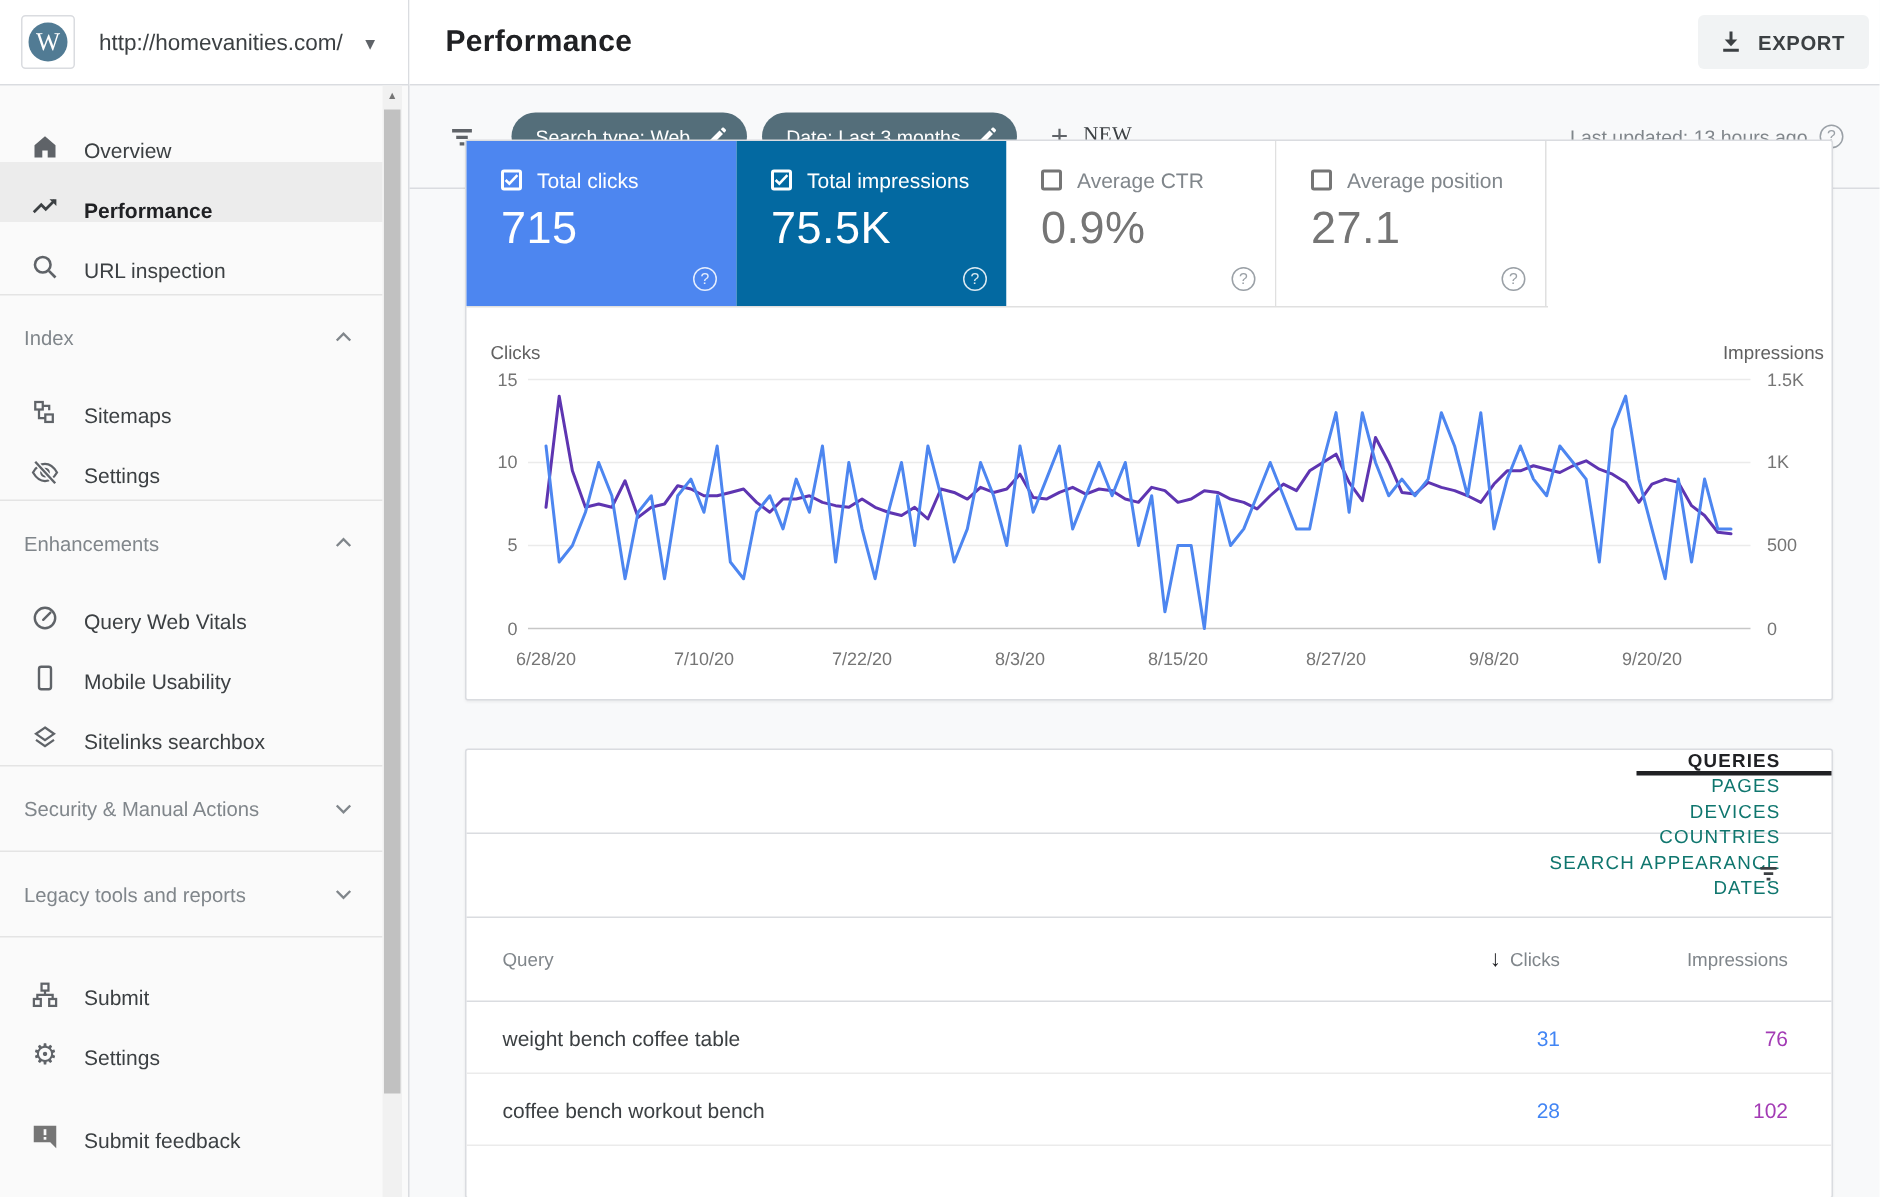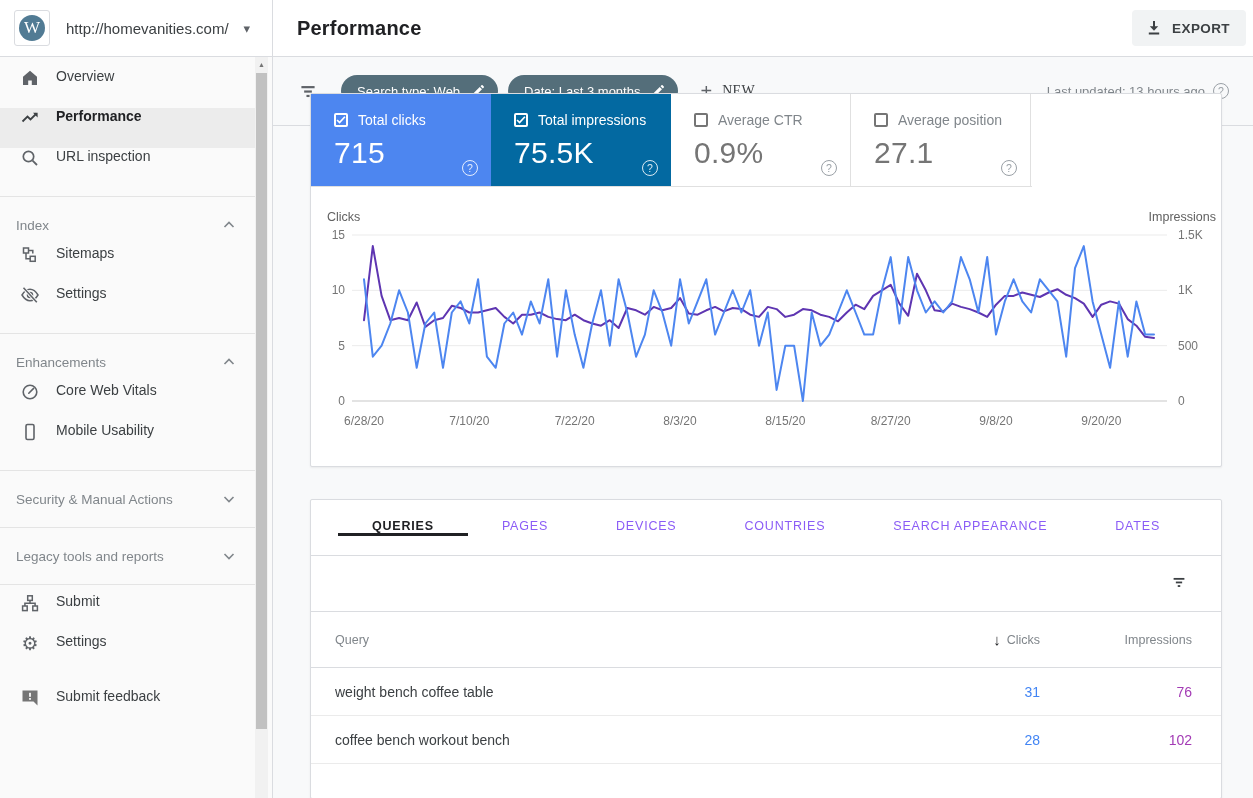--- a/index.html
+++ b/index.html
@@ -11,21 +11,21 @@
   .prop-selector { position:relative; height:57px; background:#fff; border-bottom:1px solid #dadce0;
     display:flex; align-items:center; padding:0 14px; cursor:pointer; }
   .prop-logo-box { width:36px; height:36px; border:1px solid #dadce0; border-radius:3px; background:#fff;
     display:flex; align-items:center; justify-content:center; }
   .wp-circle { width:26px; height:26px; border-radius:50%; background:#517b94; color:#fff;
     font-family:"Liberation Serif", serif; font-size:17px; display:flex; align-items:center; justify-content:center; }
   .prop-url { margin-left:16px; font-size:15px; color:#3c4043; flex:1; }
   .prop-caret { color:#5f6368; font-size:13px; margin-right:8px; }
 
   .nav { position:absolute; top:57px; left:0; right:0; bottom:0; padding-top:11px; }
-  .nav-item { height:40px; display:flex; align-items:flex-start; padding-left:20px; cursor:pointer;
+  .nav-item { height:40px; display:flex; align-items:flex-end; padding-left:20px; cursor:pointer;
     font-size:14px; color:#3c4043; width:255px; }
   .nav-item.active { background:#ececec; font-weight:bold; color:#202124; }
   .nav-icon { width:20px; height:20px; margin-right:16px; flex:none; color:#5f6368; display:flex;
     align-items:center; justify-content:center; }
   .nav-item.active .nav-icon { color:#3c4043; }
   .divider { height:1px; background:#e4e4e4; margin:8px 0; width:255px; }
   .section-hdr { height:40px; display:flex; align-items:center; padding:0 16px; cursor:pointer;
     font-size:13.5px; color:#80868b; width:255px; }
   .section-hdr .hdr-label { flex:1; }
   .chev { width:20px; height:20px; color:#80868b; }
@@ -59,40 +59,40 @@
   .help { width:16px; height:16px; border:1.5px solid #9aa0a6; border-radius:50%; color:#9aa0a6;
     font-size:10.5px; display:flex; align-items:center; justify-content:center; cursor:pointer; flex:none; }
 
   .panel { position:absolute; left:37px; width:912px; background:#fff; border:1px solid #dadce0;
     border-radius:2px; box-shadow:0 1px 2px rgba(60,64,67,.08); }
   .chart-panel { top:93px; height:374px; }
   .table-panel { top:499px; height:300px; }
 
   
   .cards-row { display:flex; width:721px; border-bottom:1px solid #e0e0e0; }
-  .card { width:180px; height:92px; position:relative; padding:18px 0 12px 23px; cursor:pointer; }
+  .card { width:180px; height:110px; position:relative; padding:18px 0 12px 23px; cursor:pointer; }
   .card.c0 { background:#4d86f0; color:#fff; }
   .card.c1 { background:#0369a1; color:#fff; }
   .card.plain { background:#fff; border-right:1px solid #e0e0e0; }
   .card-top { display:flex; align-items:center; gap:10px; font-size:14px; }
   .card.plain .card-top { color:#80868b; }
   .cb { width:14px; height:14px; border:2px solid #fff; border-radius:2px; flex:none; position:relative; }
   .card.plain .cb { border-color:#757575; }
   .card-value { margin-top:8px; font-size:30px; letter-spacing:.3px; }
   .card.plain .card-value { color:#757575; }
   .card .help { position:absolute; right:13px; bottom:10px; border-color:rgba(255,255,255,.85); color:rgba(255,255,255,.85); }
   .card.plain .help { border-color:#9aa0a6; color:#9aa0a6; }
 
   .chart-svg { display:block; width:912px; height:263px; }
   .axis-txt { font:12px "Liberation Sans", sans-serif; fill:#757575; }
   .axis-title { font:12.5px "Liberation Sans", sans-serif; fill:#616161; }
 
   
-  .tabs { height:56px; border-bottom:1px solid #dadce0; display:flex; align-items:center; padding-left:27px; }
-  .tab { display:flex; align-items:center; padding:0 34px; font-size:12.5px; letter-spacing:.8px; color:#8b5cf6;
+  .tabs { height:56px; border-bottom:1px solid #dadce0; display:flex; align-items:flex-end; padding-left:27px;flex-direction:column; }
+  .tab { display:flex; align-items:center; padding:0 34px; font-size:12.5px; letter-spacing:.8px; color:#0f766e;
     cursor:pointer; border-bottom:3px solid transparent; }
   .tab.active { color:#202124; font-weight:bold; border-bottom-color:#202124; }
   .tbl-toolbar { height:56px; border-bottom:1px solid #dadce0; display:flex; align-items:center; justify-content:flex-end; padding-right:29px; }
   .tbl-toolbar .funnel { margin:0; color:#3c4043; }
   .t-row { display:flex; align-items:center; padding:0 29px 0 24px; border-bottom:1px solid #ebebeb; }
   .t-head { height:56px; font-size:12.5px; color:#80868b; border-bottom:1px solid #dadce0; }
   .t-data { height:48px; font-size:14px; color:#3c4043; }
   .col-q { flex:1; }
   .col-c { width:120px; text-align:right; display:flex; justify-content:flex-end; align-items:center; gap:6px; }
   .col-i { width:152px; text-align:right; justify-content:flex-end; display:flex; }
@@ -185,29 +185,38 @@
           </svg>
       </span>
     </div>
     <div class="nav-item">
       <span class="nav-icon">
         <svg class="ic" width="20" height="20" viewBox="0 0 20 20">
             <circle cx="10" cy="10" r="6.8" fill="none" stroke="currentColor" stroke-width="1.6"></circle>
             <line x1="8.8" y1="11.2" x2="13.6" y2="6.4" stroke="currentColor" stroke-width="1.6" stroke-linecap="round"></line>
           </svg>
       </span>
-      <span>Core Web Vitals</span>
+      <span>Query Web Vitals</span>
     </div>
     <div class="nav-item">
       <span class="nav-icon">
         <svg class="ic" width="20" height="20" viewBox="0 0 20 20">
             <rect x="6" y="2.5" width="8" height="15" rx="1.5" fill="none" stroke="currentColor" stroke-width="1.6"></rect>
           </svg>
       </span>
       <span>Mobile Usability</span>
+    </div>
+    <div class="nav-item">
+      <span class="nav-icon">
+        <svg class="ic" width="20" height="20" viewBox="0 0 20 20">
+            <polygon points="10,3 16,7.2 10,11.4 4,7.2" fill="none" stroke="currentColor" stroke-width="1.5"></polygon>
+            <polyline points="4,11.2 10,15.4 16,11.2" fill="none" stroke="currentColor" stroke-width="1.5"></polyline>
+          </svg>
+      </span>
+      <span>Sitelinks searchbox</span>
     </div>
 
     <div class="divider"></div>
 
     <div class="section-hdr">
       <span class="hdr-label">Security &amp; Manual Actions</span>
       <span class="chev">
         <svg class="ic" width="20" height="20" viewBox="0 0 20 20">
             <polyline points="5.5,8 10,12.5 14.5,8" fill="none" stroke="currentColor" stroke-width="1.6"></polyline>
           </svg>

